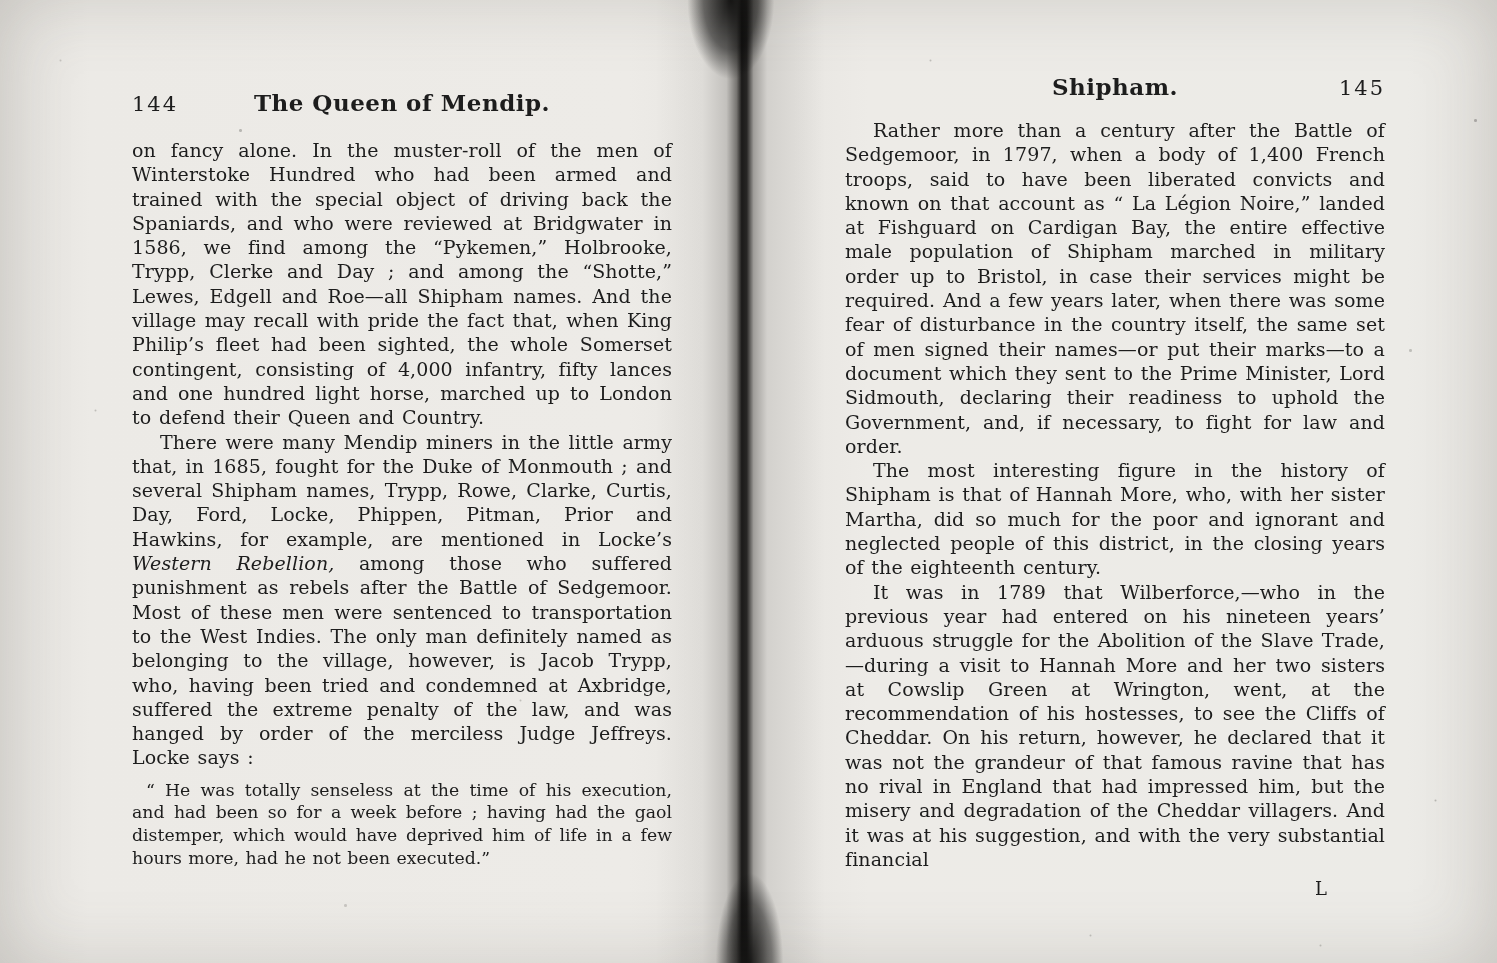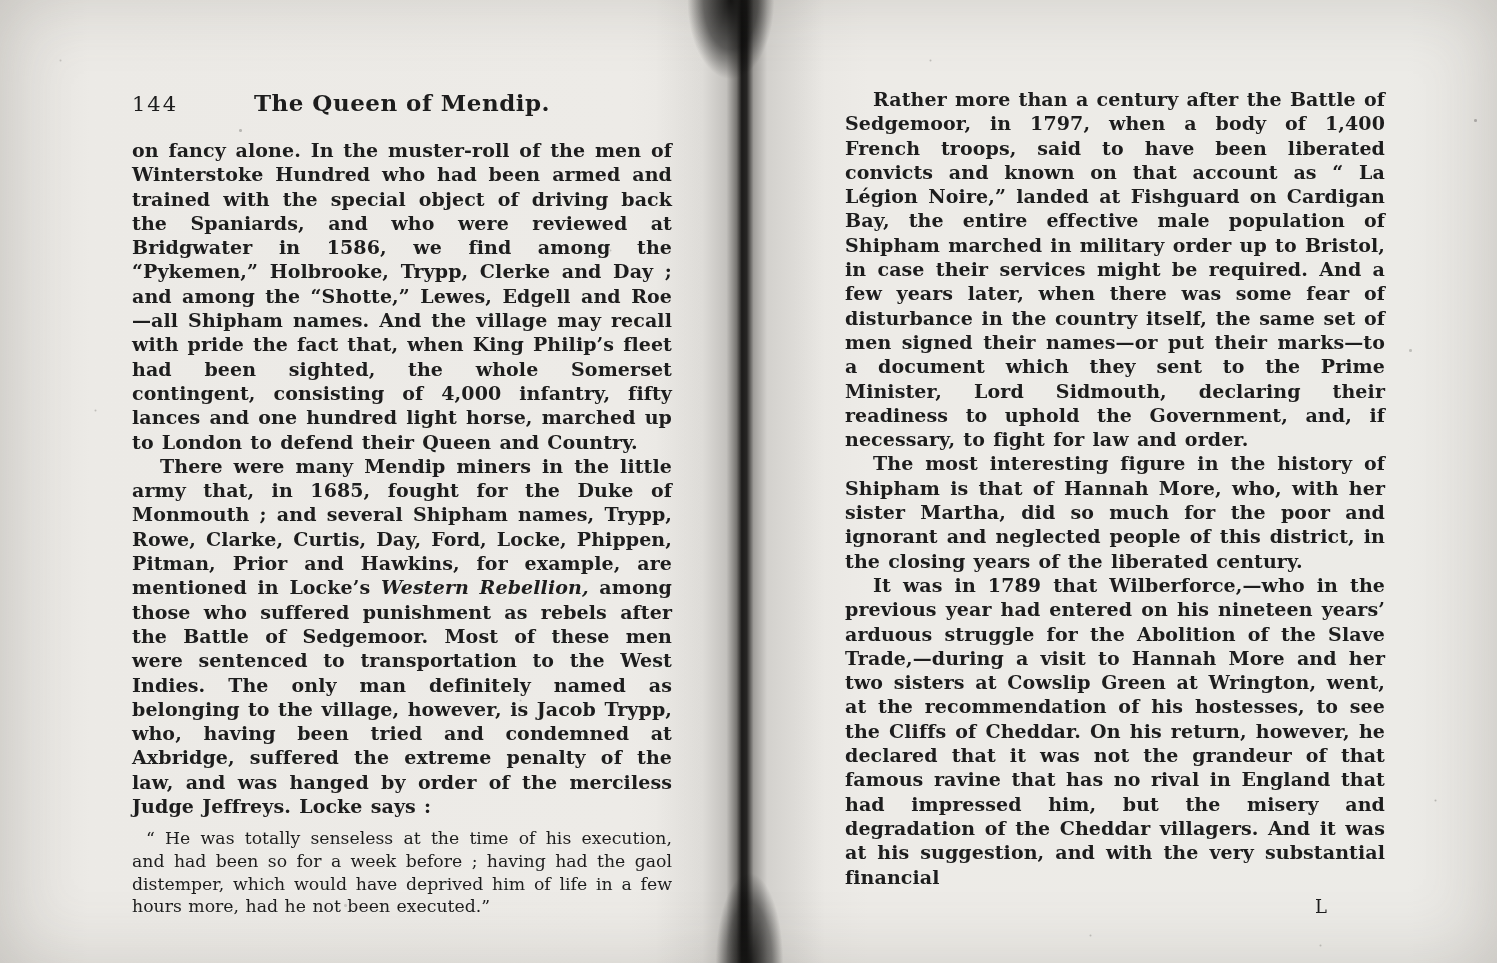--- a/index.html
+++ b/index.html
@@ -70,21 +70,20 @@
   .body-text { margin-top: 19px; }
   .page-right .body-text { margin-top: 15px; }
 
   .para {
     margin: 0;
     font-size: 19px;
     line-height: 24.3px;
     text-align: justify;
     letter-spacing: 0.1px;
     word-spacing: 1.5px;
-    font-weight: bold;
   }
   .para.indent { text-indent: 28px; }
   .para .it { font-style: italic; }
 
   .quote-block {
     margin: 9px 0 0 0;
     font-size: 17.3px;
     line-height: 22.6px;
     text-align: justify;
     text-indent: 14px;
@@ -133,23 +132,28 @@
       <div class="body-text">
           <p class="para"><span>on fancy alone.  In the muster-roll of the men of Winterstoke Hundred who had been armed and trained with the special object of driving back the Spaniards, and who were reviewed at Bridgwater in 1586, we find among the “Pykemen,” Holbrooke, Trypp, Clerke and Day ; and among the “Shotte,” Lewes, Edgell and Roe—all Shipham names.  And the village may recall with pride the fact that, when King Philip’s fleet had been sighted, the whole Somerset contingent, consisting of 4,000 infantry, fifty lances and one hundred light horse, marched up to London to defend their Queen and Country.</span></p>
           <p class="para indent"><span>There were many Mendip miners in the little army that, in 1685, fought for the Duke of Monmouth ; and several Shipham names, Trypp, Rowe, Clarke, Curtis, Day, Ford, Locke, Phippen, Pitman, Prior and Hawkins, for example, are mentioned in Locke’s </span><span class="it">Western Rebellion,</span><span> among those who suffered punishment as rebels after the Battle of Sedgemoor.  Most of these men were sentenced to transportation to the West Indies.  The only man definitely named as belonging to the village, however, is Jacob Trypp, who, having been tried and condemned at Axbridge, suffered the extreme penalty of the law, and was hanged by order of the merciless Judge Jeffreys.  Locke says :</span></p>
         </div>
       <p class="quote-block">“ He was totally senseless at the time of his execution, and had been so for a week before ; having had the gaol distemper, which would have deprived him of life in a few hours more, had he not been executed.”</p>
     </div>
   </div>
 
   <div class="page page-right">
     <div class="column">
+      <div class="page-header">
+        <span class="side"></span>
+        <span class="running-title">Shipham.</span>
+        <span class="pagenum">145</span>
+      </div>
       <div class="body-text">
           <p class="para indent"><span>Rather more than a century after the Battle of Sedgemoor, in 1797, when a body of 1,400 French troops, said to have been liberated convicts and known on that account as “ La Légion Noire,” landed at Fishguard on Cardigan Bay, the entire effective male population of Shipham marched in military order up to Bristol, in case their services might be required.  And a few years later, when there was some fear of disturbance in the country itself, the same set of men signed their names—or put their marks—to a document which they sent to the Prime Minister, Lord Sidmouth, declaring their readiness to uphold the Government, and, if necessary, to fight for law and order.</span></p>
-          <p class="para indent"><span>The most interesting figure in the history of Shipham is that of Hannah More, who, with her sister Martha, did so much for the poor and ignorant and neglected people of this district, in the closing years of the liberated century.</span></p>
+          <p class="para indent"><span>The most interesting figure in the history of Shipham is that of Hannah More, who, with her sister Martha, did so much for the poor and ignorant and neglected people of this district, in the closing years of the eighteenth century.</span></p>
           <p class="para indent"><span>It was in 1789 that Wilberforce,—who in the previous year had entered on his nineteen years’ arduous struggle for the Abolition of the Slave Trade,—during a visit to Hannah More and her two sisters at Cowslip Green at Wrington, went, at the recommendation of his hostesses, to see the Cliffs of Cheddar.  On his return, however, he declared that it was not the grandeur of that famous ravine that has no rival in England that had impressed him, but the misery and degradation of the Cheddar villagers.  And it was at his suggestion, and with the very substantial financial</span></p>
         </div>
       <div class="signature-mark">L</div>
     </div>
   </div>
 
   <div class="gutter"></div>
   <div class="gutter-top-wedge"></div>
   <div class="gutter-bottom-wedge"></div>
   <div class="speckles"></div>

